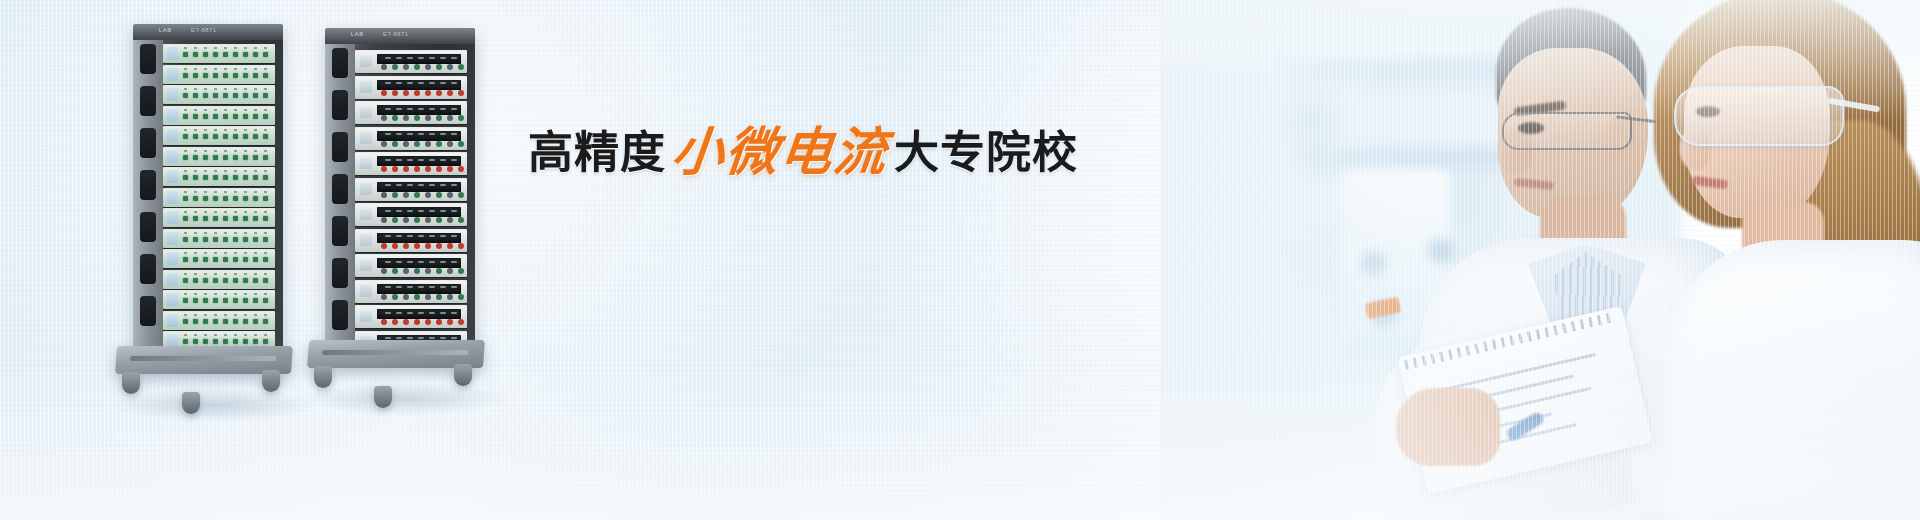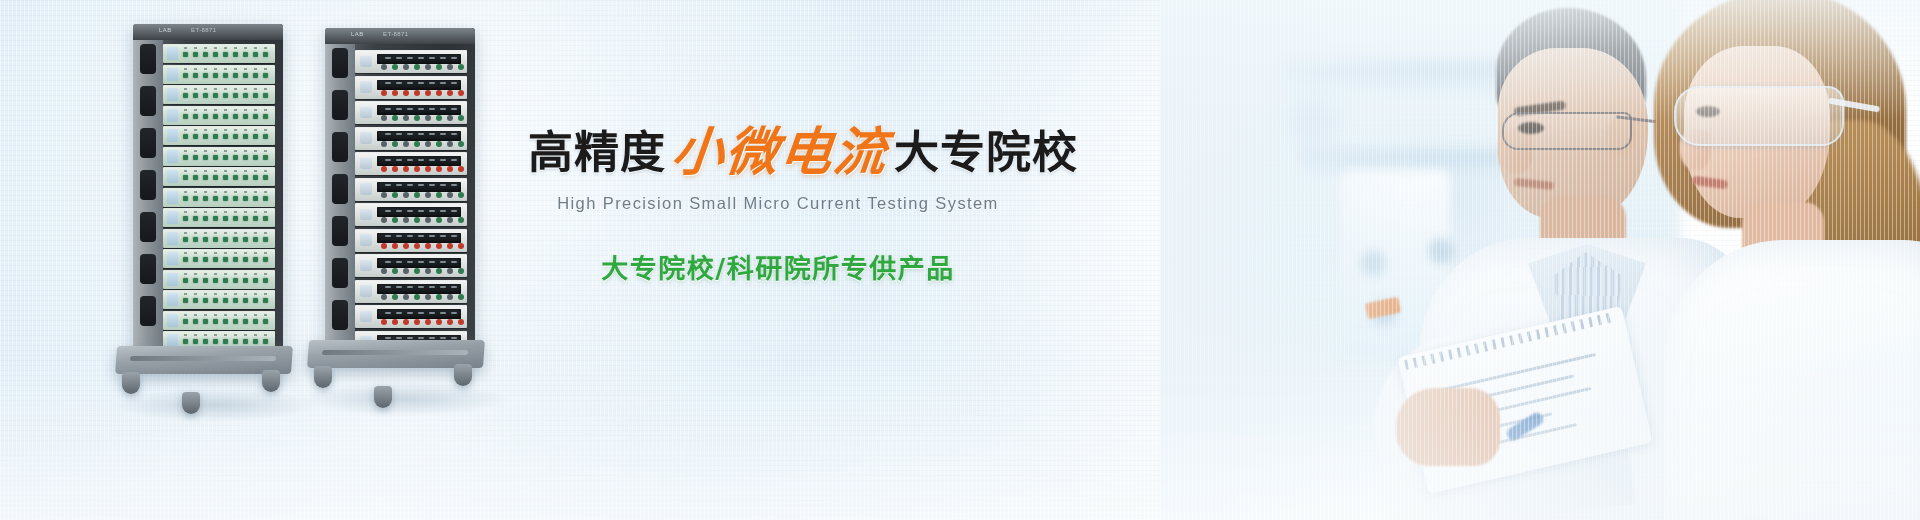--- a/index.html
+++ b/index.html
@@ -1096,17 +1096,15 @@
     </div>
   <div class="rack-base" style="left:308px;top:340px;width:176px;height:28px;transform:skewX(-4deg);">
     <div class="rail" style="left:14px;top:10px;width:146px;"></div>
   </div>
   <div class="caster" style="left:314px;top:366px;"></div>
   <div class="caster" style="left:374px;top:386px;"></div>
   <div class="caster" style="left:454px;top:364px;"></div>
 
   <div class="copy">
     <h1 class="headline"><span class="hl-black">高精度</span><span class="hl-orange">小微电流</span><span class="hl-black">大专院校</span></h1>
-    <p class="subtitle-en">High Precision Small Micro Current Testing System</p>
-    <p class="subtitle-cn">大专院校/科研院所专供产品</p>
   </div>
 
 </div>
 
 </body></html>

